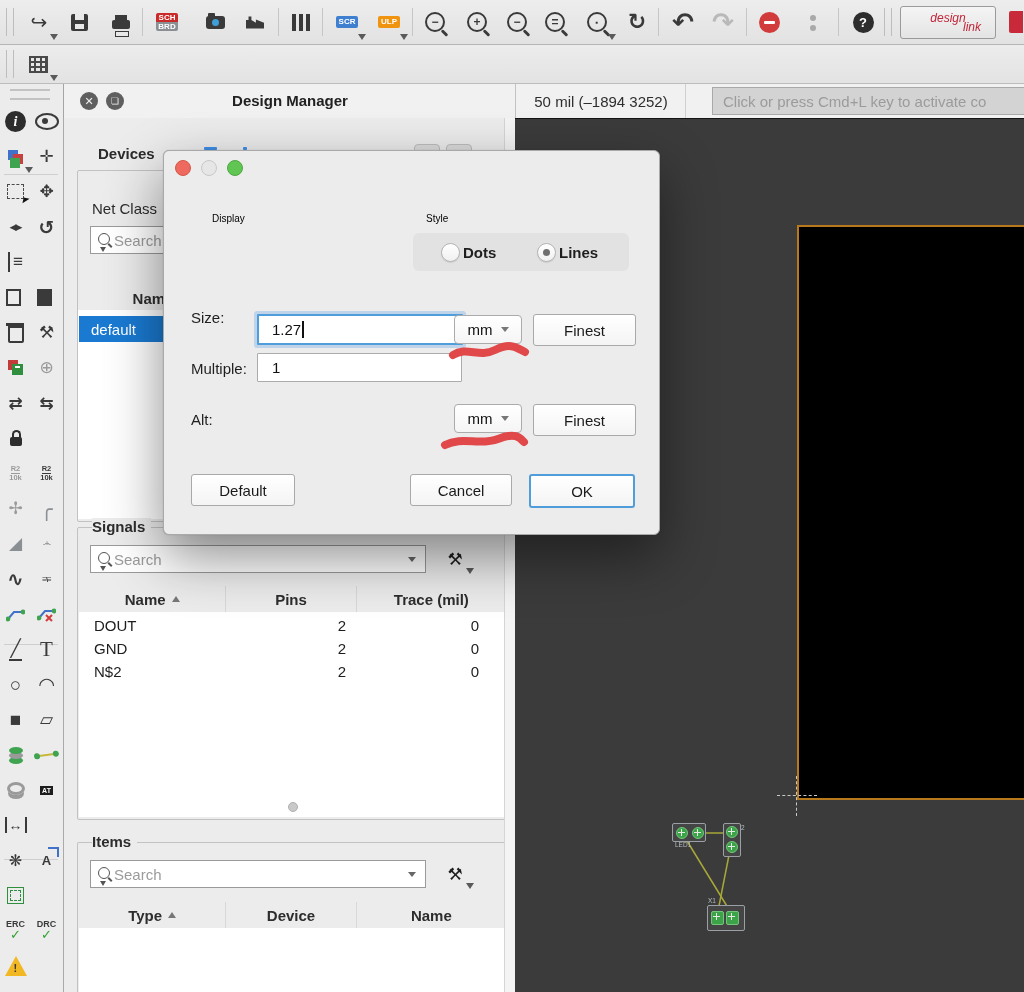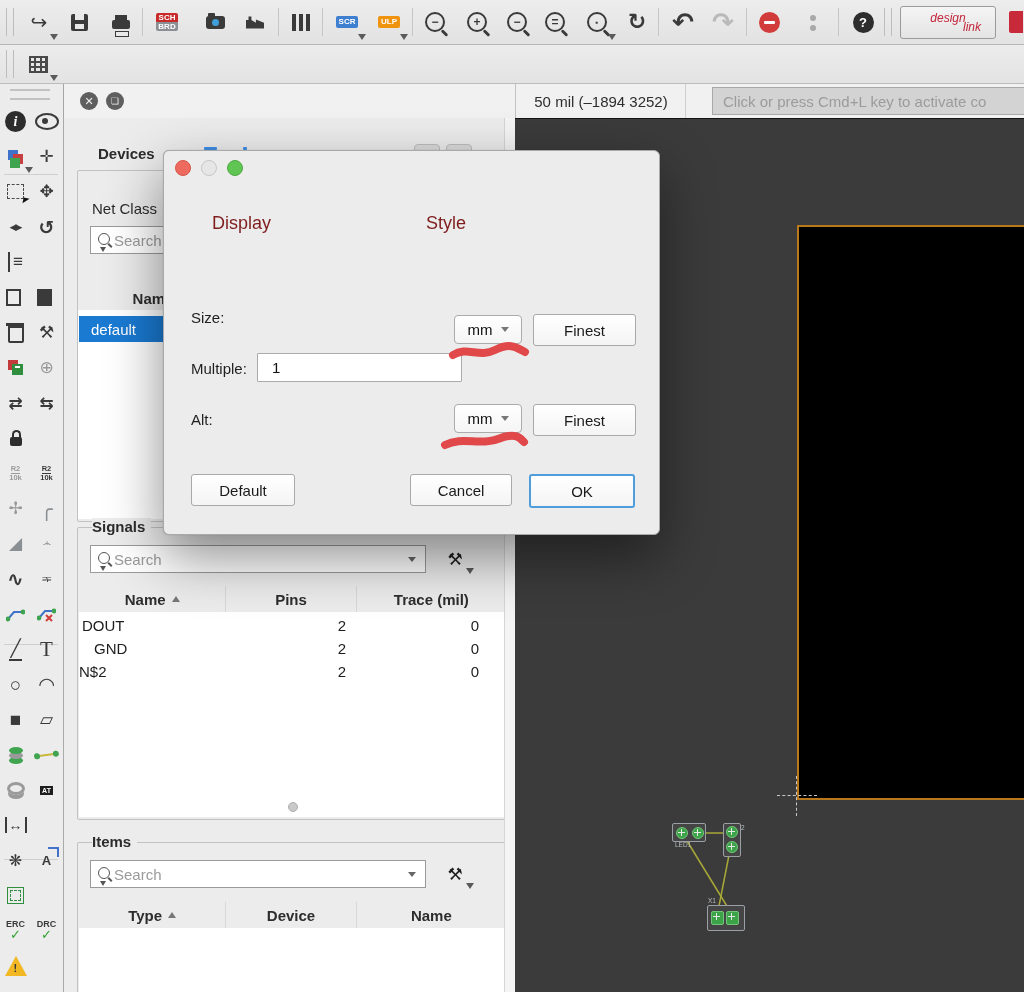--- a/index.html
+++ b/index.html
@@ -169,21 +169,21 @@
   .dialog{position:absolute;left:163px;top:150px;width:495px;height:383px;background:#ececec;
           border:1px solid #a9a9a9;border-radius:6px;box-shadow:0 22px 55px rgba(0,0,0,.45),0 0 1px rgba(0,0,0,.3);z-index:50}
   .dtitle{position:absolute;left:0;top:0;right:0;height:31px;border-radius:6px 6px 0 0;
           background:linear-gradient(#eaeaea,#d9d9d9);border-bottom:1px solid #c0c0c0;
           display:flex;align-items:center;justify-content:center;gap:7px;font-weight:bold;color:#2f2f2f}
   .tl{position:absolute;top:9px;width:14px;height:14px;border-radius:50%}
   .dicon{width:15px;height:17px;background:#fdfdfd;border:1px solid #888;border-radius:2px;position:relative;
          display:flex;justify-content:center}
   .dicon span{font-size:6px;font-weight:bold;color:#fff;background:#2f9e3f;border-radius:1px;
          padding:0 1px;margin-top:2px;line-height:1.3}
-  .dseclabel{position:absolute;color:#7f1d1d;font-size:18px}
+  .dseclabel{position:absolute;color:#000000;font-size:10px}
   .rpanel{position:absolute;height:38px;background:#e2e2e2;border-radius:6px}
   .radio{position:absolute;top:10px;width:17px;height:17px;border-radius:50%;
          background:linear-gradient(#fff,#f0f0f0);border:1px solid #b3b3b3;box-shadow:0 1px 1px rgba(0,0,0,.1)}
   .radio.sel::after{content:'';display:block;width:7px;height:7px;border-radius:50%;background:#6f6f6f;margin:5px auto}
   .rlabel{position:absolute;top:11px;font-weight:bold;color:#1f1f1f}
   .flabel{position:absolute;color:#1f1f1f}
   .dinput{position:absolute;height:27px;background:#fff;border:1px solid #ababab;border-radius:1px;
           display:flex;align-items:center;padding-left:14px;color:#111}
   .dinput.focus{border:2px solid #4f9edb;box-shadow:0 0 0 3px rgba(110,170,225,.35);padding-left:13px}
   .caret{width:1.4px;height:17px;background:#111;margin-left:1px}
@@ -303,20 +303,21 @@
   </span>
 </div>
 
 <div class="phead">
   <span class="wbtn" style="left:16px">
       <span>✕</span>
     </span>
   <span class="wbtn" style="left:42px">
       <span style="font-size:9px">❏</span>
     </span>
+  <div class="ptitle">Design Manager</div>
 </div>
 <div class="coords">
     <span>50 mil (–1894 3252)</span>
   </div>
 <div class="cmdstrip">
   <div class="cmdbox">
       <span class="ph">Click or press Cmd+L key to activate co</span>
     </div>
 </div>
 
@@ -535,31 +536,31 @@
       </span>
     <span class="thc" style="width:130px">
         <span>Pins</span>
       </span>
     <span class="thc" style="width:150px">
         <span>Trace (mil)</span>
       </span>
   </div>
   <div class="white" style="left:15px;top:494px;width:427px;height:205px">
     <div class="trow" style="left:0;top:2px;width:427px">
-      <span class="tc" style="width:147px;padding-left:3px;box-sizing:border-box">DOUT</span>
+      <span class="tc" style="width:147px;padding-left:15px;box-sizing:border-box">DOUT</span>
       <span class="tc" style="width:130px;text-align:right;box-sizing:border-box;padding-right:10px">2</span>
       <span class="tc" style="width:150px;text-align:right;box-sizing:border-box;padding-right:27px">0</span>
     </div>
     <div class="trow" style="left:0;top:25px;width:427px">
       <span class="tc" style="width:147px;padding-left:15px;box-sizing:border-box">GND</span>
       <span class="tc" style="width:130px;text-align:right;box-sizing:border-box;padding-right:10px">2</span>
       <span class="tc" style="width:150px;text-align:right;box-sizing:border-box;padding-right:27px">0</span>
     </div>
     <div class="trow" style="left:0;top:48px;width:427px">
-      <span class="tc" style="width:147px;box-sizing:border-box">N$2</span>
+      <span class="tc" style="width:147px;padding-left:15px;box-sizing:border-box">N$2</span>
       <span class="tc" style="width:130px;text-align:right;box-sizing:border-box;padding-right:10px">2</span>
       <span class="tc" style="width:150px;text-align:right;box-sizing:border-box;padding-right:27px">0</span>
     </div>
   </div>
   <span class="splitdot" style="left:224px;top:684px"></span>
 
   <div class="gbox" style="left:13px;top:724px;width:430px;height:150px;border-bottom:none"></div>
   <span class="glabel" style="left:28px;top:715px">Items</span>
   <div class="combo" style="left:26px;top:742px;width:334px">
     <span class="magS"></span>
@@ -609,22 +610,32 @@
   <span class="pad padsq" style="left:211px;top:792px"></span>
 </div>
 
 <div class="dialog">
   <span class="tl" style="left:11px;background:#ee6a5f;border:1px solid #d55548"></span>
   <span class="tl" style="left:37px;background:#e6e6e6;border:1px solid #c8c8c8"></span>
   <span class="tl" style="left:63px;background:#61c554;border:1px solid #4aa93e"></span>
 
   <span class="dseclabel" style="left:48px;top:62px">Display</span>
   <span class="dseclabel" style="left:262px;top:62px">Style</span>
+  <div class="rpanel" style="left:249px;top:82px;width:216px">
+    <span class="radio" style="left:28px"></span>
+    <span class="rlabel" style="left:50px">Dots</span>
+    <span class="radio sel" style="left:124px"></span>
+    <span class="rlabel" style="left:146px">Lines</span>
+  </div>
 
   <span class="flabel" style="left:27px;top:158px">Size:</span>
+  <div class="dinput focus" style="left:93px;top:163px;width:189px">
+    <span>1.27</span>
+      <span class="caret"></span>
+  </div>
   <div class="unitbox" style="left:290px;top:164px">
     <span>mm</span>
       <span class="tri"></span>
   </div>
   <div class="btn" style="left:369px;top:163px;width:101px">
       <span>Finest</span>
     </div>
 
   <span class="flabel" style="left:27px;top:209px">Multiple:</span>
   <div class="dinput" style="left:93px;top:202px;width:189px">

